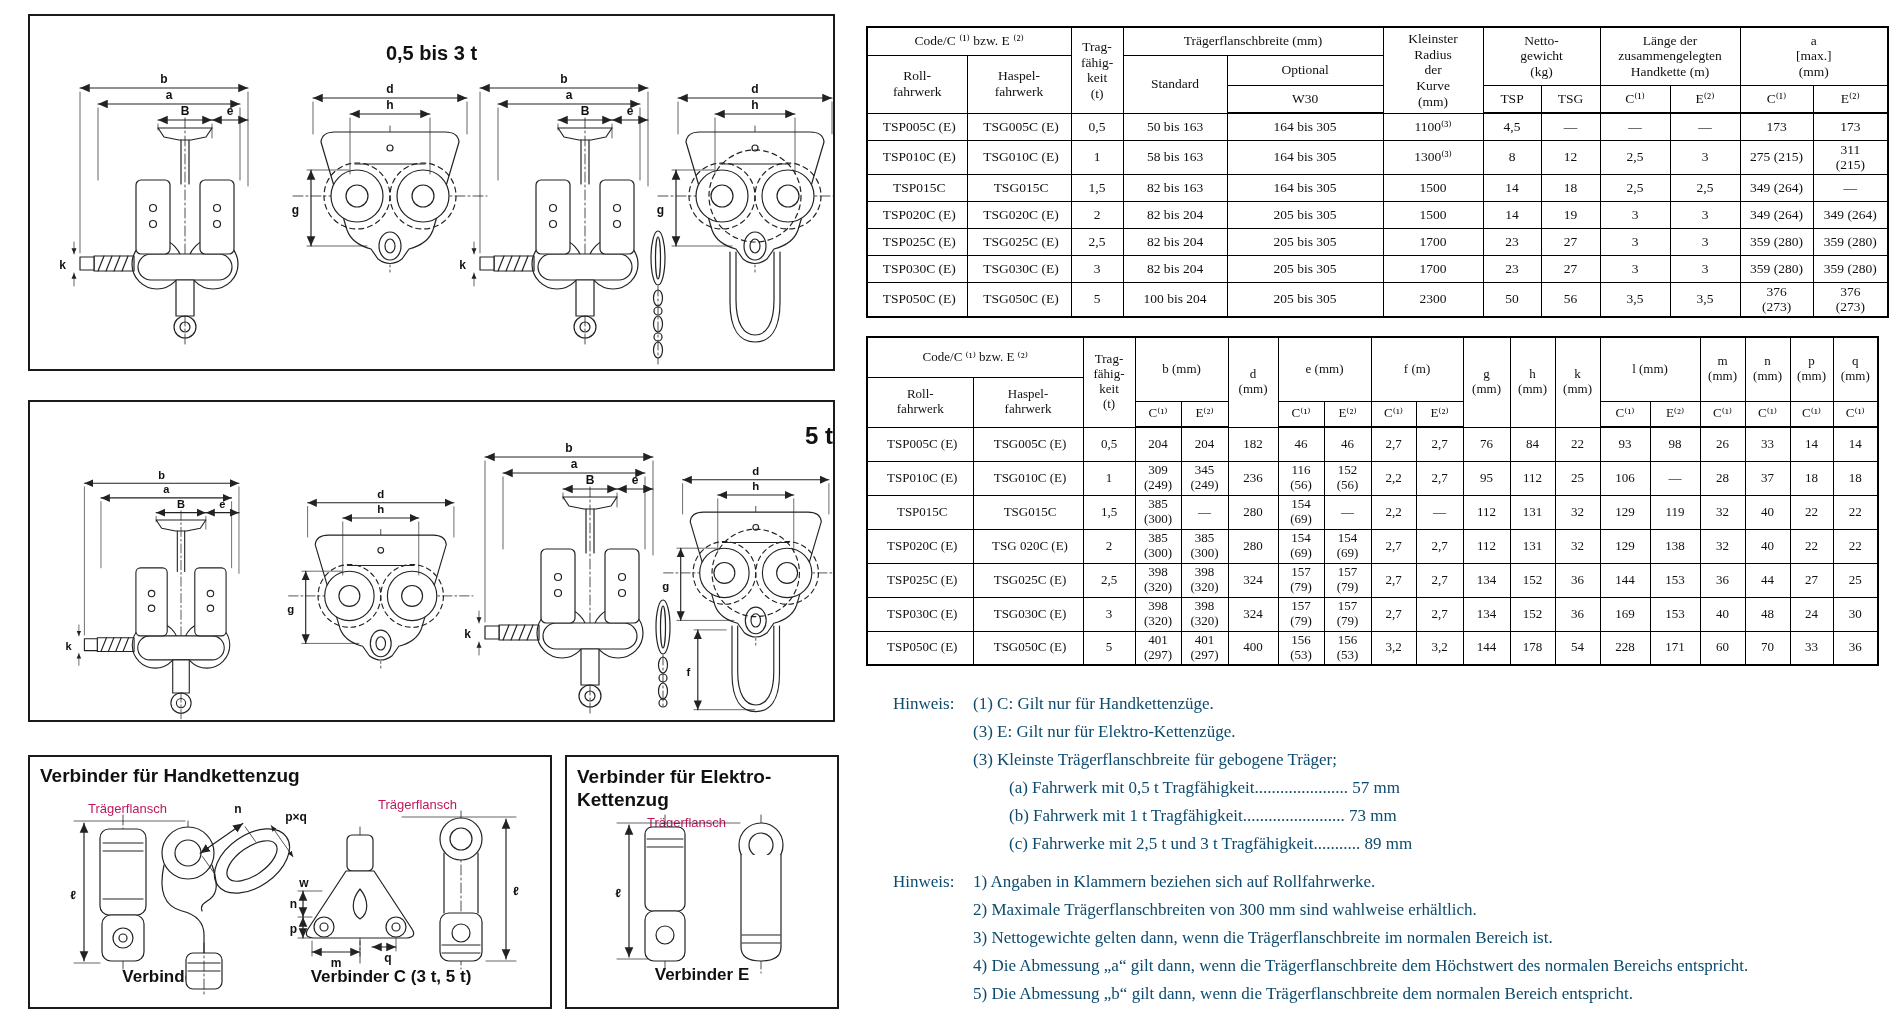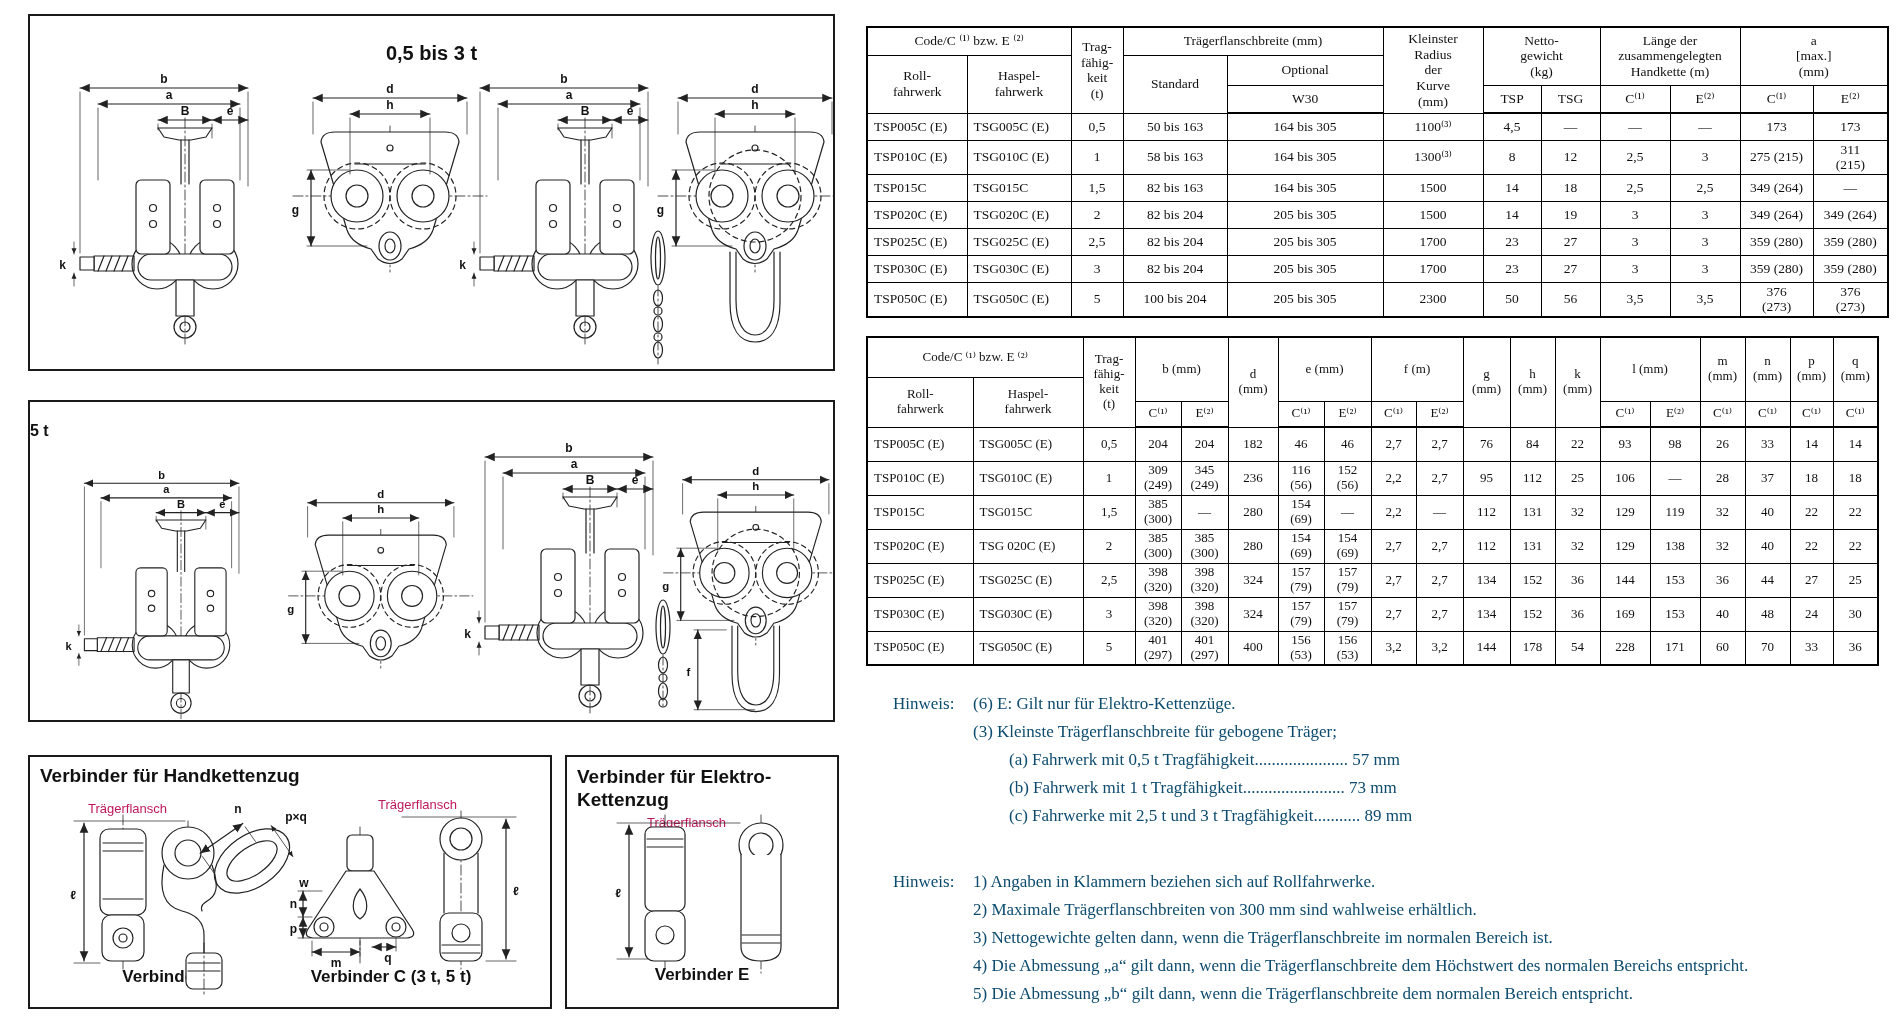--- a/index.html
+++ b/index.html
@@ -22,21 +22,21 @@
         text-anchor:middle;}
   .end{text-anchor:end;} .start{text-anchor:start;}
   
   table{position:absolute;border-collapse:collapse;table-layout:fixed;background:#fff;
         border:2px solid #000;}
   #t1{left:866px;top:26px;width:1021px;font-size:13.5px;}
   #t2{left:866px;top:336px;width:1011px;font-size:13px;}
   th,td{border:1px solid #000;text-align:center;vertical-align:middle;
         white-space:pre-line;padding:1px 2px;font-weight:normal;line-height:1.15;}
   thead tr:last-child th{border-bottom:2px solid #000;}
-  tbody td:nth-child(1),tbody td:nth-child(2){text-align:left;padding-left:6px;}
+  tbody td:nth-child(1),tbody td:nth-child(2){text-align:center;padding-left:6px;}
   #t1 tbody tr{height:27px;} #t2 tbody tr{height:34px;}
   
   .notes{position:absolute;left:893px;width:990px;font-size:17px;line-height:28px;color:#0c4a6e;}
   .notes .hlabel{position:absolute;left:0;top:0;}
   .notes .nline{margin-left:80px;}
   .notes .nsub{margin-left:116px;}
 </style>
 </head>
 <body>
 
@@ -166,21 +166,21 @@
           <line x1="6" y1="36" x2="6" y2="112" marker-start="url(#arr)" marker-end="url(#arr)"></line>
           <text class="dimt" x="85" y="-41">d</text>
           <text class="dimt" x="85" y="-25">h</text>
           <text class="dimt end" x="-6" y="80">g</text>
         </g>
       </g>
     </svg>
   </section>
 
   <section class="box" style="left:28px;top:400px;width:803px;height:318px;">
-    <div class="box-title" style="left:0;right:0;top:20px;text-align:left;font-size:16px;">5 t</div>
+    <div class="box-title" style="left:0;right:0;top:20px;text-align:right;font-size:24px;">5 t</div>
     <svg width="803" height="318" viewBox="0 0 803 318">
       <g transform="translate(82,118) scale(0.92)">
         <use href="#sym-side"></use>
         <g class="ln">
           <path class="thin" d="M-30,-36 V125 M138,-36 V58 M-12,-20 V52 M130,-20 V52 M48,-4 V2 M102,-4 V10"></path>
           <line x1="-30" y1="-40" x2="138" y2="-40" marker-start="url(#arr)" marker-end="url(#arr)"></line>
           <line x1="-12" y1="-24" x2="130" y2="-24" marker-start="url(#arr)" marker-end="url(#arr)"></line>
           <line x1="48" y1="-8" x2="102" y2="-8" marker-start="url(#arr)" marker-end="url(#arr)"></line>
           <line x1="102" y1="-8" x2="138" y2="-8" marker-start="url(#arr)" marker-end="url(#arr)"></line>
           <line class="thin" x1="-36" y1="114" x2="-36" y2="126" marker-end="url(#arr)"></line>
@@ -771,21 +771,22 @@
           <td>60</td>
           <td>70</td>
           <td>33</td>
           <td>36</td>
         </tr>
       </tbody>
   </table>
 
   <div class="notes" style="top:690px;">
     <span class="hlabel">Hinweis:</span>
-    <div class="nline">(6) E: Gilt nur für Elektro-Kettenzüge.</div>
+    <div class="nline">(1) C: Gilt nur für Handkettenzüge.</div>
+    <div class="nline">(3) E: Gilt nur für Elektro-Kettenzüge.</div>
     <div class="nline">(3) Kleinste Trägerflanschbreite für gebogene Träger;</div>
     <div class="nsub">(a) Fahrwerk mit 0,5 t Tragfähigkeit...................... 57 mm</div>
     <div class="nsub">(b) Fahrwerk mit 1 t Tragfähigkeit........................ 73 mm</div>
     <div class="nsub">(c) Fahrwerke mit 2,5 t und 3 t Tragfähigkeit........... 89 mm</div>
   </div>
 
   <div class="notes" style="top:868px;">
     <span class="hlabel">Hinweis:</span>
     <div class="nline">1) Angaben in Klammern beziehen sich auf Rollfahrwerke.</div>
     <div class="nline">2) Maximale Trägerflanschbreiten von 300 mm sind wahlweise erhältlich.</div>

